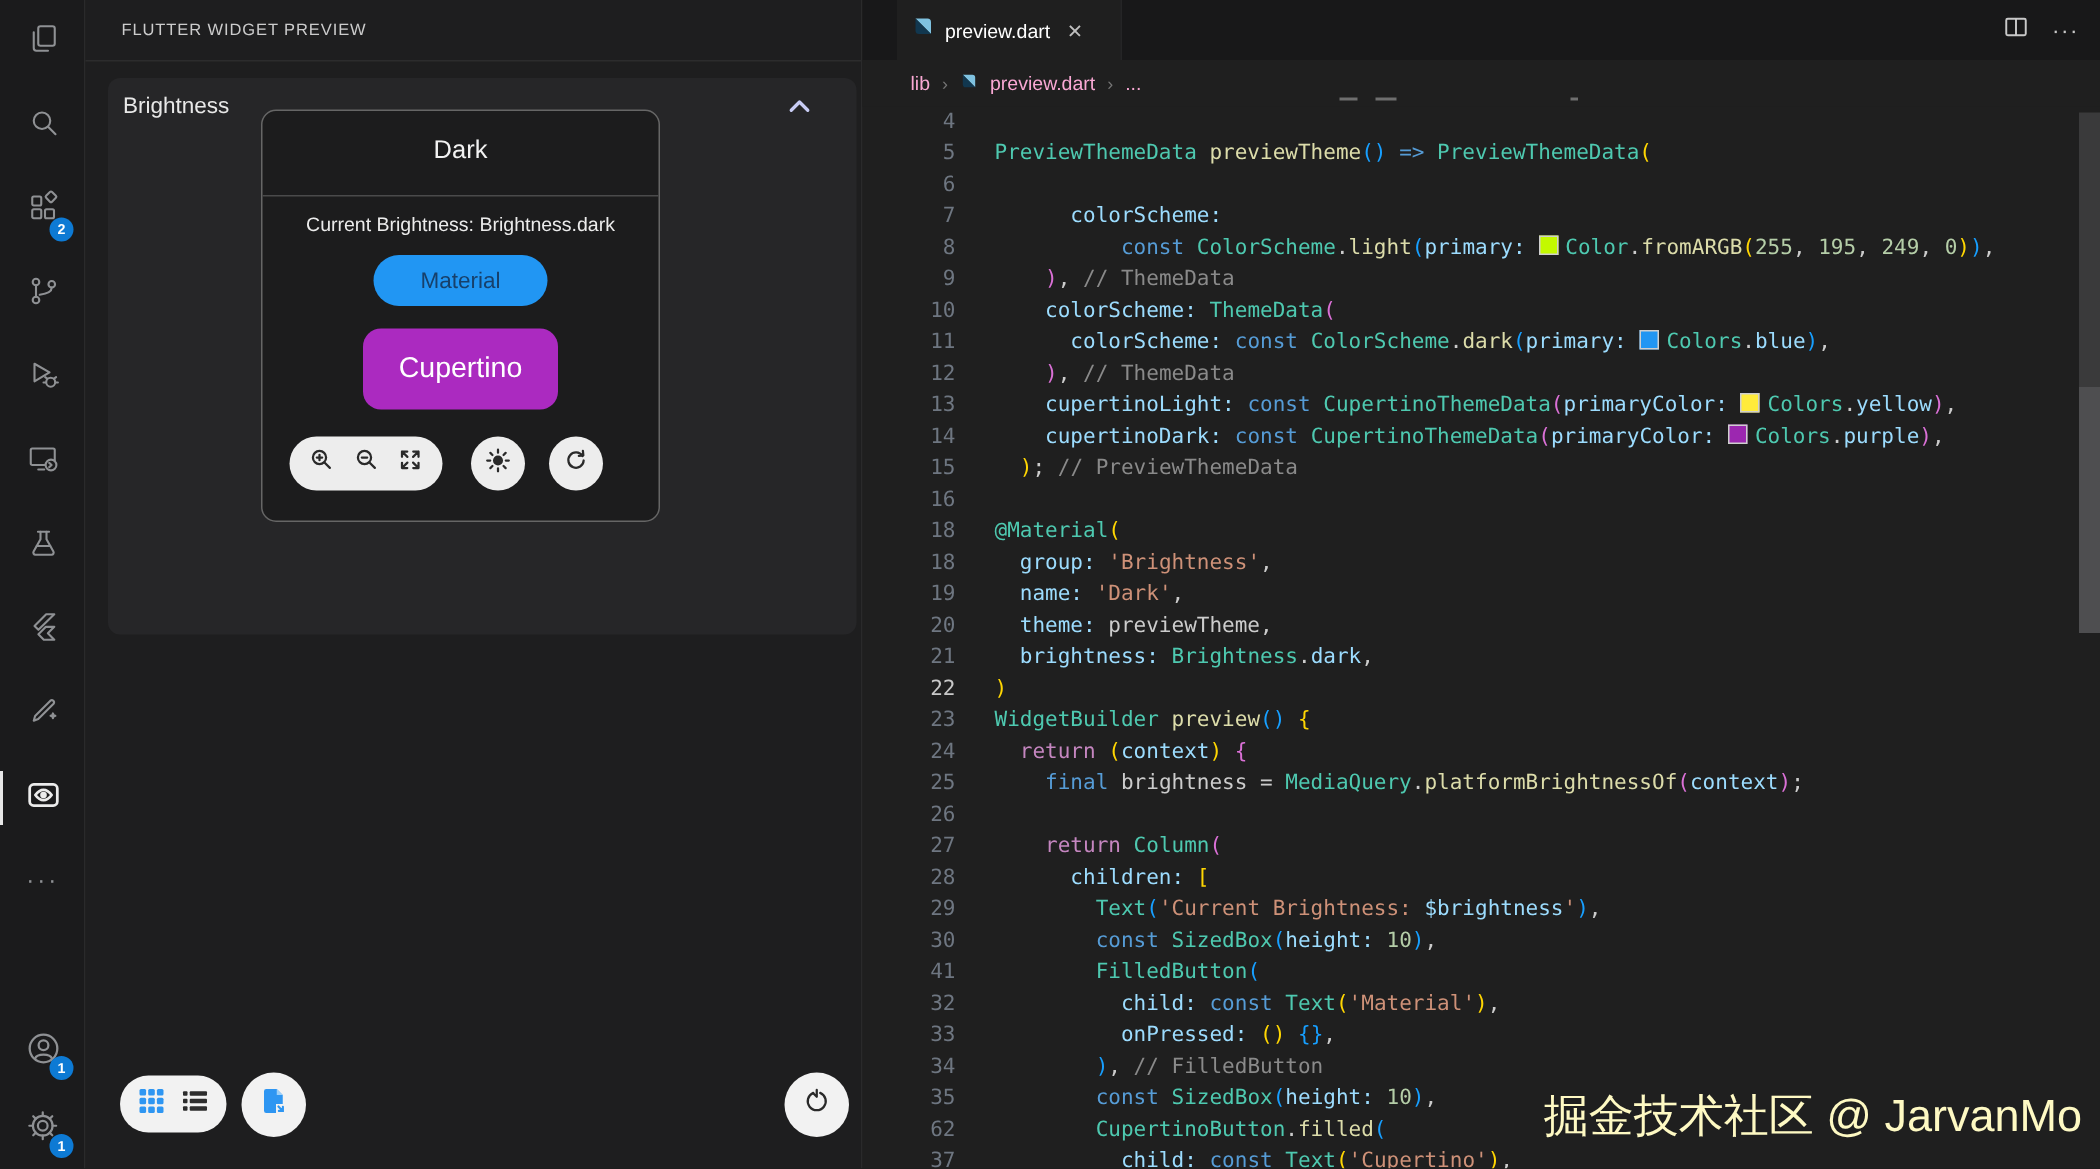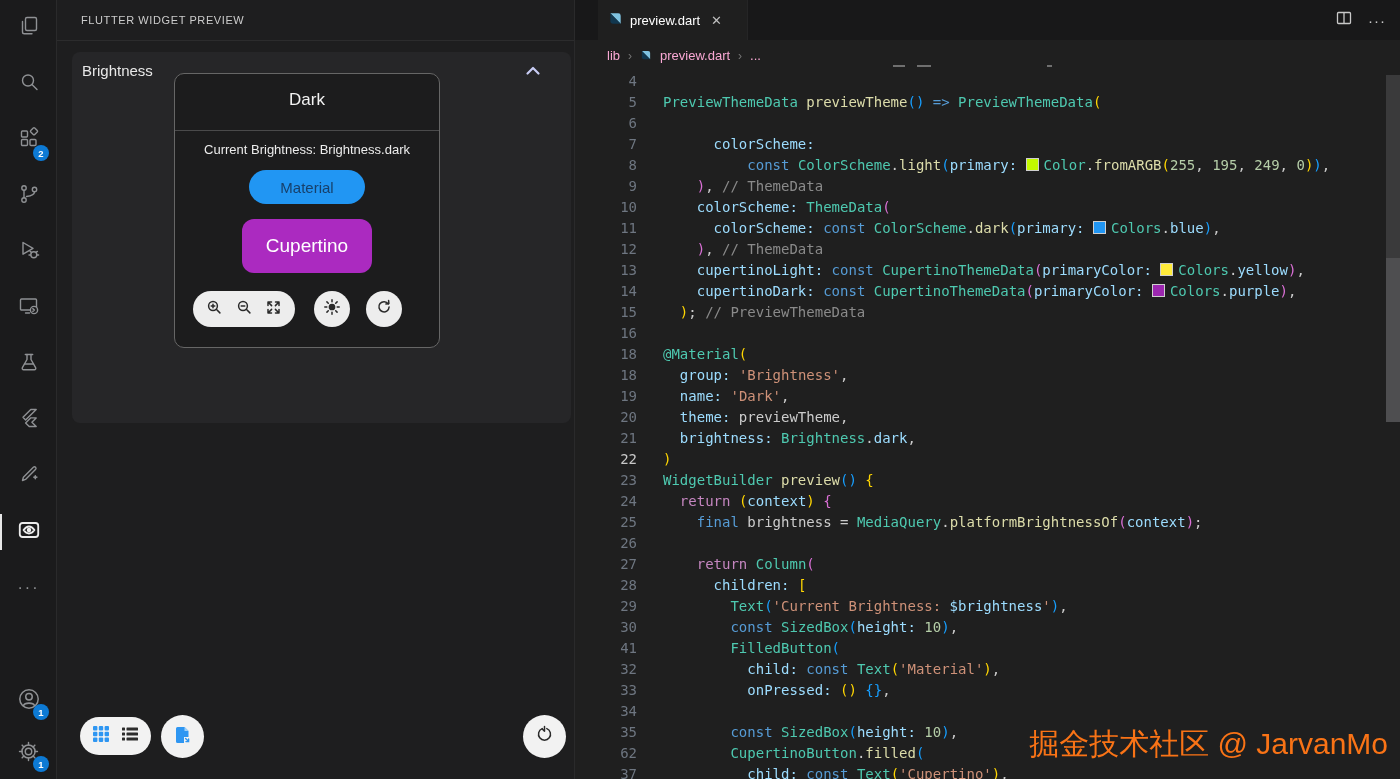--- a/index.html
+++ b/index.html
@@ -73,21 +73,21 @@
     font-size:14px;line-height:21px;overflow:hidden;}
   .cl{display:flex;height:21px;white-space:pre;}
   .ln{width:62px;text-align:right;color:#6e7681;flex:none;user-select:none;}
   .cl.cur .ln{color:#c8c8c8;}
   .lt{margin-left:26px;color:#cccccc;}
   .sw{display:inline-block;width:11px;height:11px;border:1px solid #cfcfcf;margin-right:5px;vertical-align:-1px;box-sizing:content-box;}
 
   .scrollbar{position:absolute;right:0;top:75px;width:14px;height:704px;}
   .sb-seg1{position:absolute;top:0;width:14px;height:183px;background:#3a3a3b;}
   .sb-seg2{position:absolute;top:183px;width:14px;height:164px;background:#4e4e50;cursor:pointer;}
-  .watermark{position:absolute;right:12px;top:724px;font-size:30px;color:#f97316;white-space:nowrap;}
+  .watermark{position:absolute;right:12px;top:724px;font-size:30px;color:#fef9c3;white-space:nowrap;}
 </style>
 </head>
 <body>
 
 <div class="app">
 
   <nav class="activitybar">
     <div class="ab-item">
       <span>
         <svg width="24" height="24" viewBox="0 0 24 24">
@@ -375,21 +375,21 @@
         <div class="cl"><span class="ln">24</span><span class="lt"><span style="color: rgb(204, 204, 204);">  </span><span style="color: rgb(197, 134, 192);">return</span><span style="color: rgb(204, 204, 204);"> </span><span style="color: rgb(255, 214, 2);">(</span><span style="color: rgb(156, 220, 254);">context</span><span style="color: rgb(255, 214, 2);">)</span><span style="color: rgb(204, 204, 204);"> </span><span style="color: rgb(218, 112, 214);">{</span></span></div>
         <div class="cl"><span class="ln">25</span><span class="lt"><span style="color: rgb(204, 204, 204);">    </span><span style="color: rgb(86, 156, 214);">final</span><span style="color: rgb(204, 204, 204);"> brightness = </span><span style="color: rgb(78, 201, 176);">MediaQuery</span><span style="color: rgb(204, 204, 204);">.</span><span style="color: rgb(220, 220, 170);">platformBrightnessOf</span><span style="color: rgb(218, 112, 214);">(</span><span style="color: rgb(156, 220, 254);">context</span><span style="color: rgb(218, 112, 214);">)</span><span style="color: rgb(204, 204, 204);">;</span></span></div>
         <div class="cl"><span class="ln">26</span><span class="lt"></span></div>
         <div class="cl"><span class="ln">27</span><span class="lt"><span style="color: rgb(204, 204, 204);">    </span><span style="color: rgb(197, 134, 192);">return</span><span style="color: rgb(204, 204, 204);"> </span><span style="color: rgb(78, 201, 176);">Column</span><span style="color: rgb(218, 112, 214);">(</span></span></div>
         <div class="cl"><span class="ln">28</span><span class="lt"><span style="color: rgb(204, 204, 204);">      </span><span style="color: rgb(156, 220, 254);">children:</span><span style="color: rgb(204, 204, 204);"> </span><span style="color: rgb(255, 214, 2);">[</span></span></div>
         <div class="cl"><span class="ln">29</span><span class="lt"><span style="color: rgb(204, 204, 204);">        </span><span style="color: rgb(78, 201, 176);">Text</span><span style="color: rgb(23, 159, 255);">(</span><span style="color: rgb(206, 145, 120);">'Current Brightness: </span><span style="color: rgb(156, 220, 254);">$brightness</span><span style="color: rgb(206, 145, 120);">'</span><span style="color: rgb(23, 159, 255);">)</span><span style="color: rgb(204, 204, 204);">,</span></span></div>
         <div class="cl"><span class="ln">30</span><span class="lt"><span style="color: rgb(204, 204, 204);">        </span><span style="color: rgb(86, 156, 214);">const</span><span style="color: rgb(204, 204, 204);"> </span><span style="color: rgb(78, 201, 176);">SizedBox</span><span style="color: rgb(23, 159, 255);">(</span><span style="color: rgb(156, 220, 254);">height:</span><span style="color: rgb(204, 204, 204);"> </span><span style="color: rgb(181, 206, 168);">10</span><span style="color: rgb(23, 159, 255);">)</span><span style="color: rgb(204, 204, 204);">,</span></span></div>
         <div class="cl"><span class="ln">41</span><span class="lt"><span style="color: rgb(204, 204, 204);">        </span><span style="color: rgb(78, 201, 176);">FilledButton</span><span style="color: rgb(23, 159, 255);">(</span></span></div>
         <div class="cl"><span class="ln">32</span><span class="lt"><span style="color: rgb(204, 204, 204);">          </span><span style="color: rgb(156, 220, 254);">child:</span><span style="color: rgb(204, 204, 204);"> </span><span style="color: rgb(86, 156, 214);">const</span><span style="color: rgb(204, 204, 204);"> </span><span style="color: rgb(78, 201, 176);">Text</span><span style="color: rgb(255, 214, 2);">(</span><span style="color: rgb(206, 145, 120);">'Material'</span><span style="color: rgb(255, 214, 2);">)</span><span style="color: rgb(204, 204, 204);">,</span></span></div>
         <div class="cl"><span class="ln">33</span><span class="lt"><span style="color: rgb(204, 204, 204);">          </span><span style="color: rgb(156, 220, 254);">onPressed:</span><span style="color: rgb(204, 204, 204);"> </span><span style="color: rgb(255, 214, 2);">()</span><span style="color: rgb(204, 204, 204);"> </span><span style="color: rgb(23, 159, 255);">{}</span><span style="color: rgb(204, 204, 204);">,</span></span></div>
-        <div class="cl"><span class="ln">34</span></div>
+        <div class="cl"><span class="ln">34</span><span class="lt"><span style="color: rgb(204, 204, 204);">        </span><span style="color: rgb(23, 159, 255);">)</span><span style="color: rgb(204, 204, 204);">, </span><span style="color: rgb(138, 138, 138);">// FilledButton</span></span></div>
         <div class="cl"><span class="ln">35</span><span class="lt"><span style="color: rgb(204, 204, 204);">        </span><span style="color: rgb(86, 156, 214);">const</span><span style="color: rgb(204, 204, 204);"> </span><span style="color: rgb(78, 201, 176);">SizedBox</span><span style="color: rgb(23, 159, 255);">(</span><span style="color: rgb(156, 220, 254);">height:</span><span style="color: rgb(204, 204, 204);"> </span><span style="color: rgb(181, 206, 168);">10</span><span style="color: rgb(23, 159, 255);">)</span><span style="color: rgb(204, 204, 204);">,</span></span></div>
         <div class="cl"><span class="ln">62</span><span class="lt"><span style="color: rgb(204, 204, 204);">        </span><span style="color: rgb(78, 201, 176);">CupertinoButton</span><span style="color: rgb(204, 204, 204);">.</span><span style="color: rgb(220, 220, 170);">filled</span><span style="color: rgb(23, 159, 255);">(</span></span></div>
         <div class="cl"><span class="ln">37</span><span class="lt"><span style="color: rgb(204, 204, 204);">          </span><span style="color: rgb(156, 220, 254);">child:</span><span style="color: rgb(204, 204, 204);"> </span><span style="color: rgb(86, 156, 214);">const</span><span style="color: rgb(204, 204, 204);"> </span><span style="color: rgb(78, 201, 176);">Text</span><span style="color: rgb(255, 214, 2);">(</span><span style="color: rgb(206, 145, 120);">'Cupertino'</span><span style="color: rgb(255, 214, 2);">)</span><span style="color: rgb(204, 204, 204);">,</span></span></div>
       </div>
 
     <div class="scrollbar">
       <div class="sb-seg1"></div>
       <div class="sb-seg2"></div>
     </div>
 

